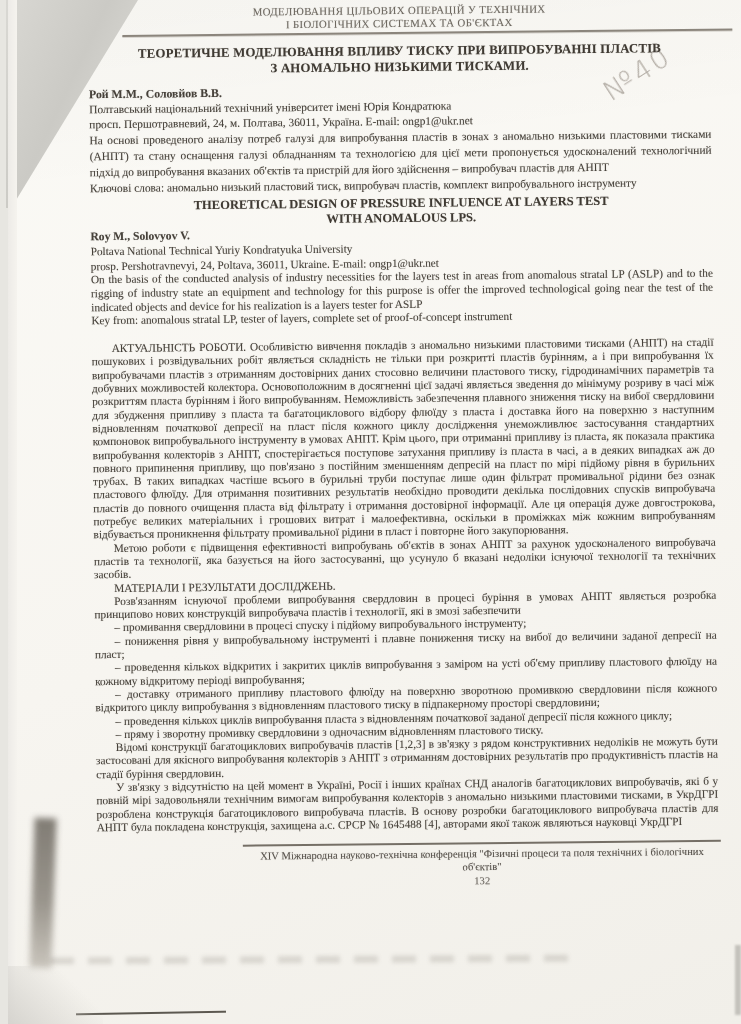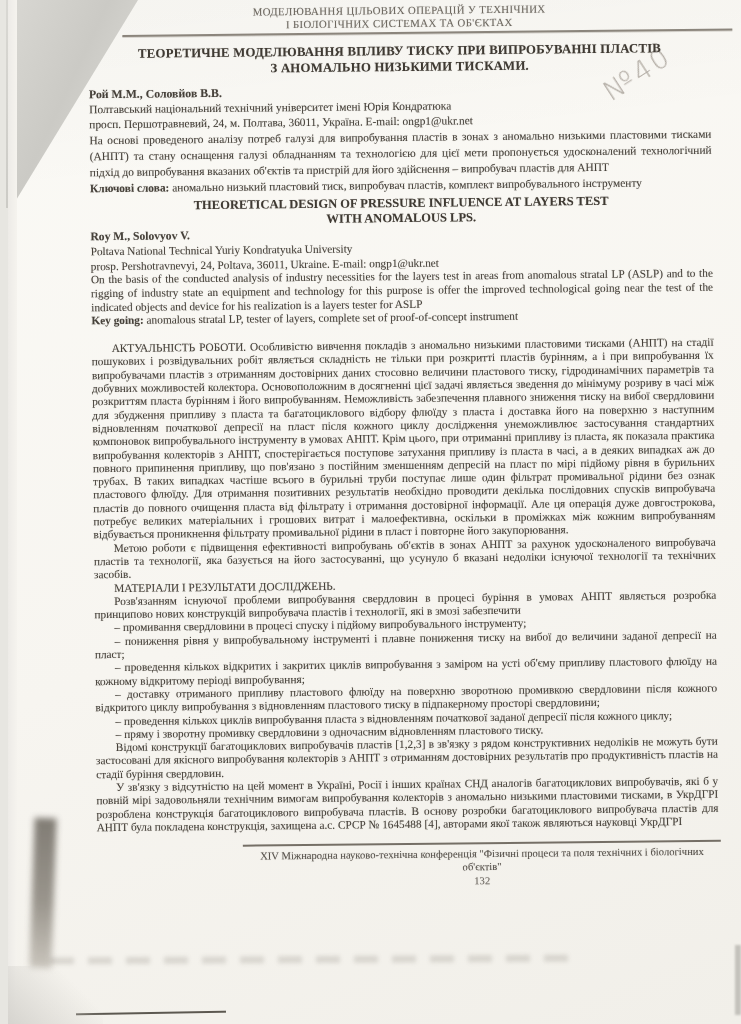--- a/index.html
+++ b/index.html
@@ -66,21 +66,21 @@
     padding-top:4px;
   }
   .rh{font-size:10.8px;line-height:13px;text-align:center;color:#6e6961;letter-spacing:.4px;}
   .rule{height:2px;background:#8b857c;margin-top:2px;margin-left:34px;margin-right:-22px;
         box-shadow:0 1px 0 rgba(139,133,124,.3);}
   .title{margin-top:9px;font-weight:bold;font-size:12.8px;line-height:16px;text-align:center;letter-spacing:.2px;color:#3f3a33;}
   .authors{margin-top:9px;font-weight:bold;font-size:11.8px;line-height:15px;}
   .affil{font-size:11.4px;line-height:15px;}
   .abstract{font-size:11.4px;line-height:16px;text-align:justify;}
   .kwline{font-size:11.4px;line-height:16px;text-align:justify;}
-  .kw{font-weight:bold;}
+  .kw{font-weight:normal;}
   .title-en{margin-top:3px;font-weight:bold;font-size:12.5px;line-height:15px;text-align:center;color:#3f3a33;}
   .authors-en{font-weight:bold;font-size:11.6px;line-height:15px;}
   .affil-en{font-size:11.3px;line-height:14.5px;}
   .abstract-en{font-size:11.3px;line-height:13.8px;text-align:justify;}
   .body{margin-top:14px;}
   .bp{margin:0;font-size:11.3px;line-height:13.3px;text-align:justify;text-indent:20px;}
   .bp.caps{text-align:left;}
   .footer{margin-top:12px;margin-left:146px;width:478px;color:#55504a;}
   .frule{height:1.5px;background:#756f66;}
   .fconf{font-size:10.6px;line-height:13px;text-align:center;margin-top:3px;}
@@ -119,21 +119,21 @@
       <div class="kwline"><span class="kw">Ключові слова:</span> <span>аномально низький пластовий тиск, випробувач пластів, комплект випробувального інструменту</span></div>
 
       <div class="title-en">
         <div>THEORETICAL DESIGN OF PRESSURE INFLUENCE AT LAYERS TEST</div>
         <div>WITH ANOMALOUS LPS.</div>
       </div>
       <div class="authors-en">Roy M., Solovyov V.</div>
       <div class="affil-en">Poltava National Technical Yuriy Kondratyuka University</div>
       <div class="affil-en">prosp. Pershotravnevyi, 24, Poltava, 36011, Ukraine. E-mail: ongp1@ukr.net</div>
       <div class="abstract-en">On the basis of the conducted analysis of industry necessities for the layers test in areas from anomalous stratal LP (ASLP) and to the rigging of industry state an equipment and technology for this purpose is offer the improved technological going near the test of the indicated objects and device for his realization is a layers tester for ASLP</div>
-      <div class="abstract-en"><span class="kw">Key going:</span> <span>anomalous stratal LP, tester of layers, complete set of proof-of-concept instrument</span></div>
+      <div class="abstract-en"><span class="kw">Key from:</span> <span>anomalous stratal LP, tester of layers, complete set of proof-of-concept instrument</span></div>
 
       <div class="body">
         <p class="bp"><span>АКТУАЛЬНІСТЬ РОБОТИ.</span> <span>Особливістю вивчення покладів з аномально низькими пластовими тисками (АНПТ) на стадії пошукових і розвідувальних робіт являється складність не тільки при розкритті пластів бурінням, а і при випробування їх випробувачами пластів з отриманням достовірних даних стосовно величини пластового тиску, гідродинамічних параметрів та добувних можливостей колектора. Основоположним в досягненні цієї задачі являється зведення до мінімуму розриву в часі між розкриттям пласта бурінням і його випробуванням. Неможливість забезпечення плавного зниження тиску на вибої свердловини для збудження припливу з пласта та багатоциклового відбору флюїду з пласта і доставка його на поверхню з наступним відновленням початкової депресії на пласт після кожного циклу дослідження унеможливлює застосування стандартних компоновок випробувального інструменту в умовах АНПТ. Крім цього, при отриманні припливу із пласта, як показала практика випробування колекторів з АНПТ, спостерігається поступове затухання припливу із пласта в часі, а в деяких випадках аж до повного припинення припливу, що пов'язано з постійним зменшенням депресій на пласт по мірі підйому рівня в бурильних трубах. В таких випадках частіше всього в бурильні труби поступає лише один фільтрат промивальної рідини без ознак пластового флюїду. Для отримання позитивних результатів необхідно проводити декілька послідовних спусків випробувача пластів до повного очищення пласта від фільтрату і отримання достовірної інформації. Але ця операція дуже довгострокова, потребує великих матеріальних і грошових витрат і малоефективна, оскільки в проміжках між кожним випробуванням відбувається проникнення фільтрату промивальної рідини в пласт і повторне його закупорювання.</span></p>
         <p class="bp">Метою роботи є підвищення ефективності випробувань об'єктів в зонах АНПТ за рахунок удосконаленого випробувача пластів та технології, яка базується на його застосуванні, що усунуло б вказані недоліки існуючої технології та технічних засобів.</p>
         <p class="bp caps">МАТЕРІАЛИ І РЕЗУЛЬТАТИ ДОСЛІДЖЕНЬ.</p>
         <p class="bp">Розв'язанням існуючої проблеми випробування свердловин в процесі буріння в умовах АНПТ являється розробка принципово нових конструкцій випробувача пластів і технології, які в змозі забезпечити</p>
         <p class="bp">– промивання свердловини в процесі спуску і підйому випробувального інструменту;</p>
         <p class="bp">– пониження рівня у випробувальному інструменті і плавне пониження тиску на вибої до величини заданої депресії на пласт;</p>
         <p class="bp">– проведення кількох відкритих і закритих циклів випробування з заміром на усті об'єму припливу пластового флюїду на кожному відкритому періоді випробування;</p>
         <p class="bp">– доставку отриманого припливу пластового флюїду на поверхню зворотною промивкою свердловини після кожного відкритого циклу випробування з відновленням пластового тиску в підпакерному просторі свердловини;</p>

